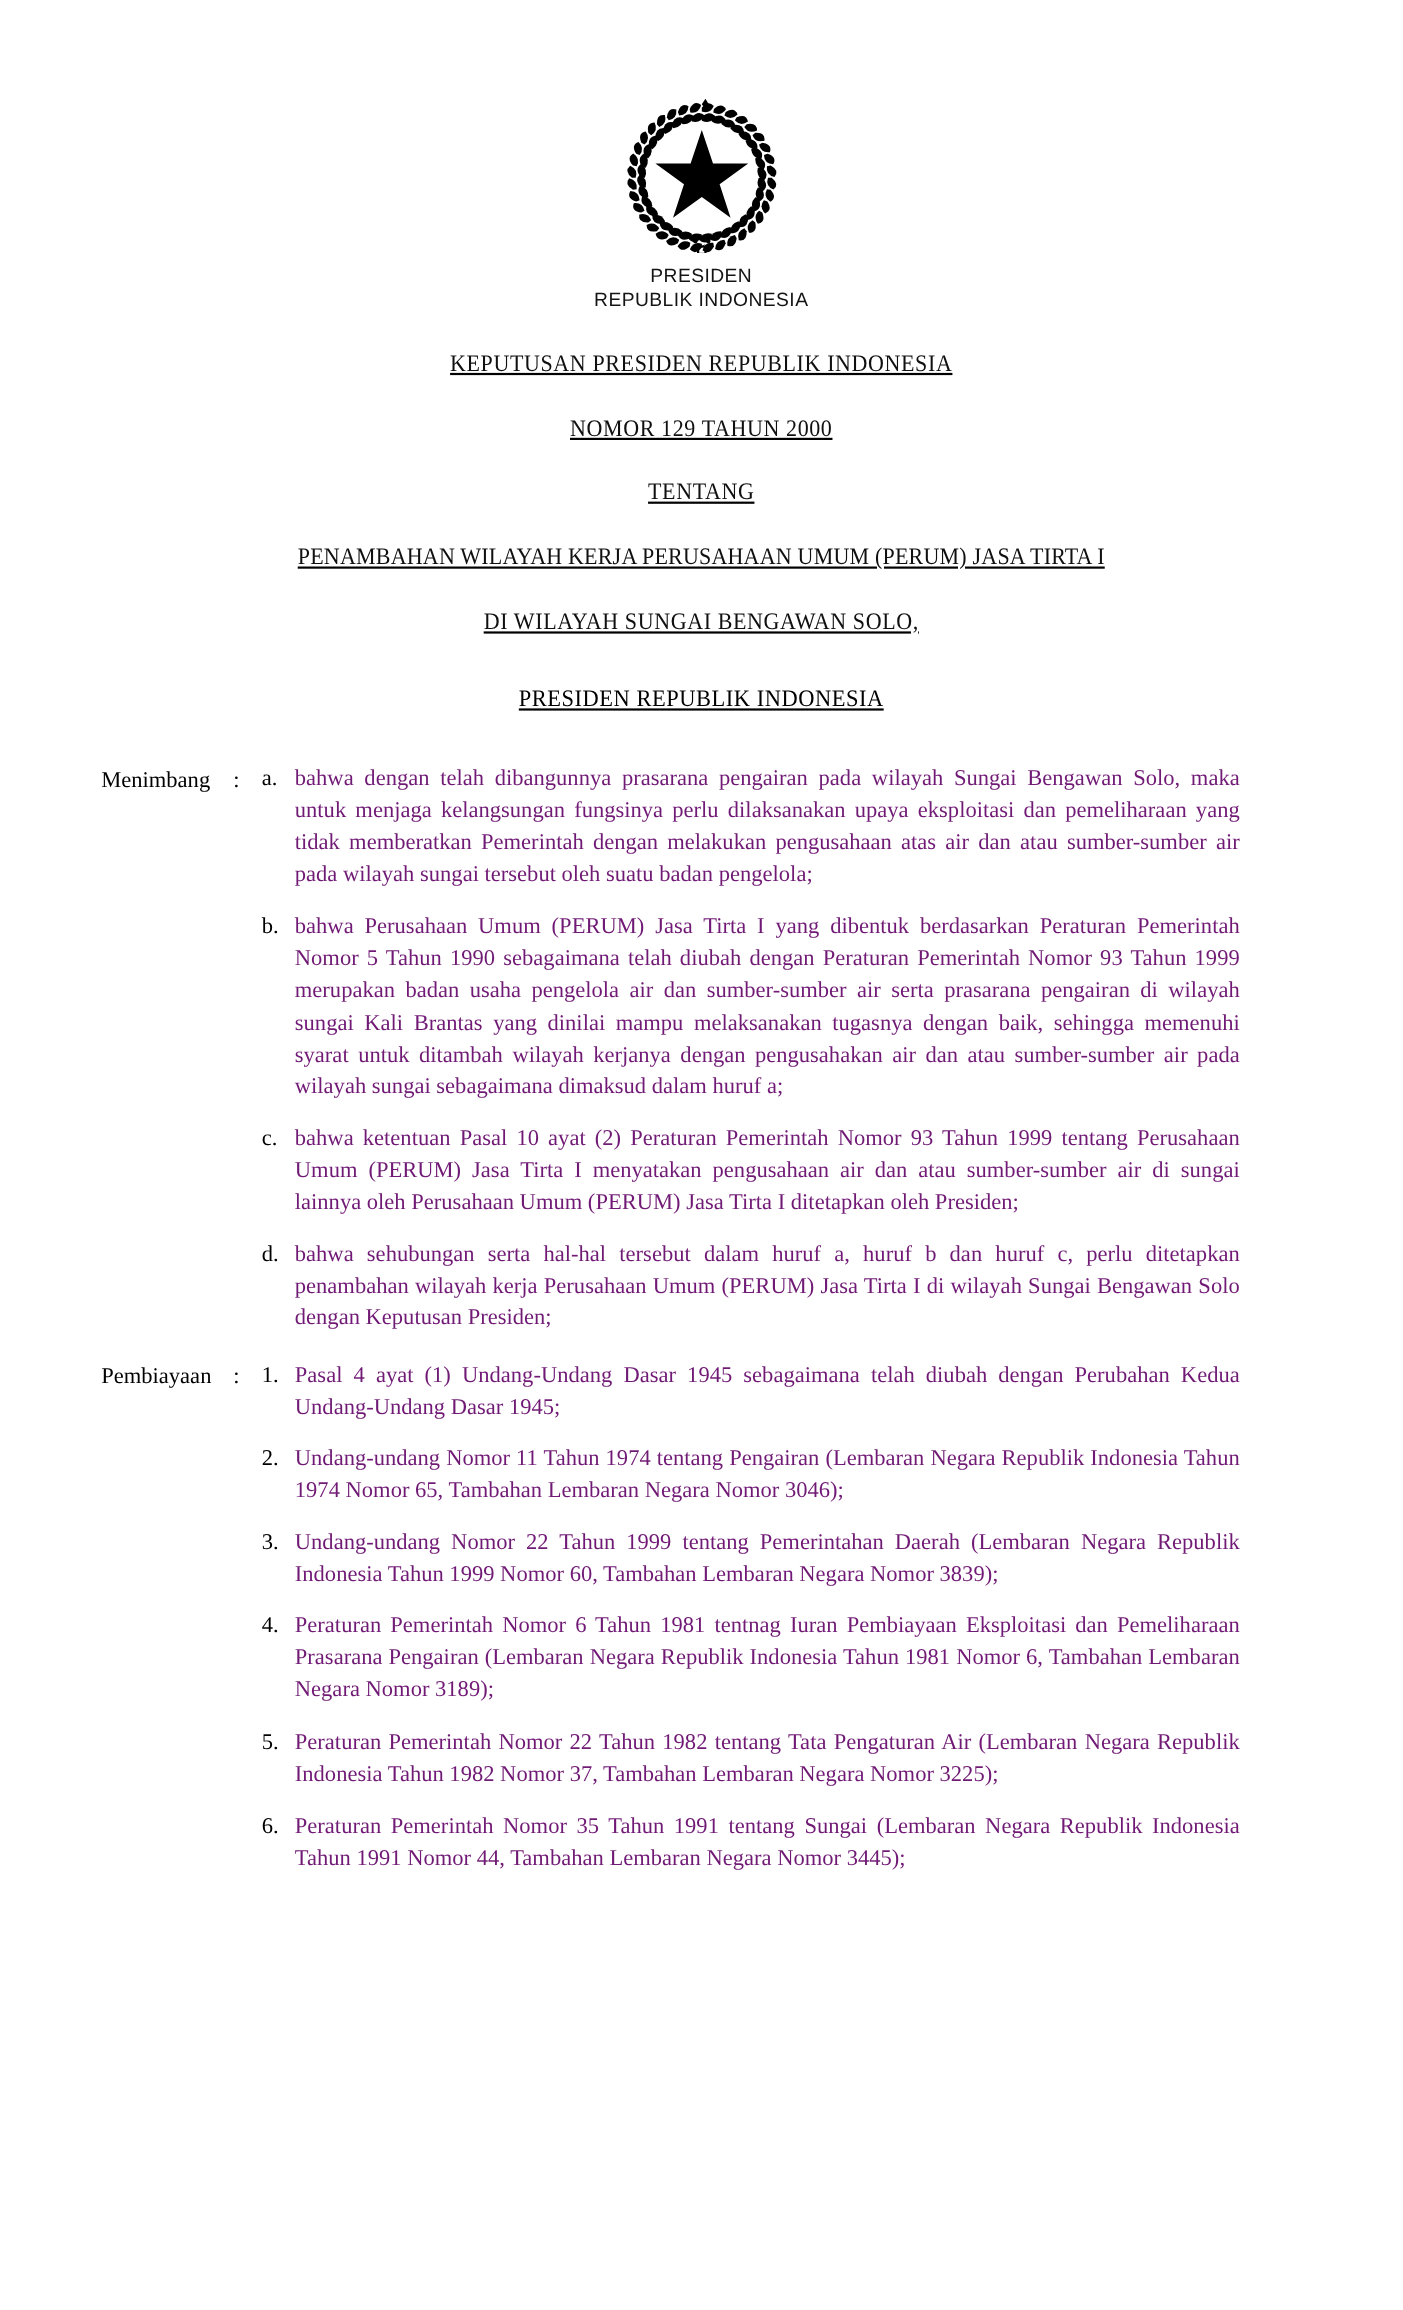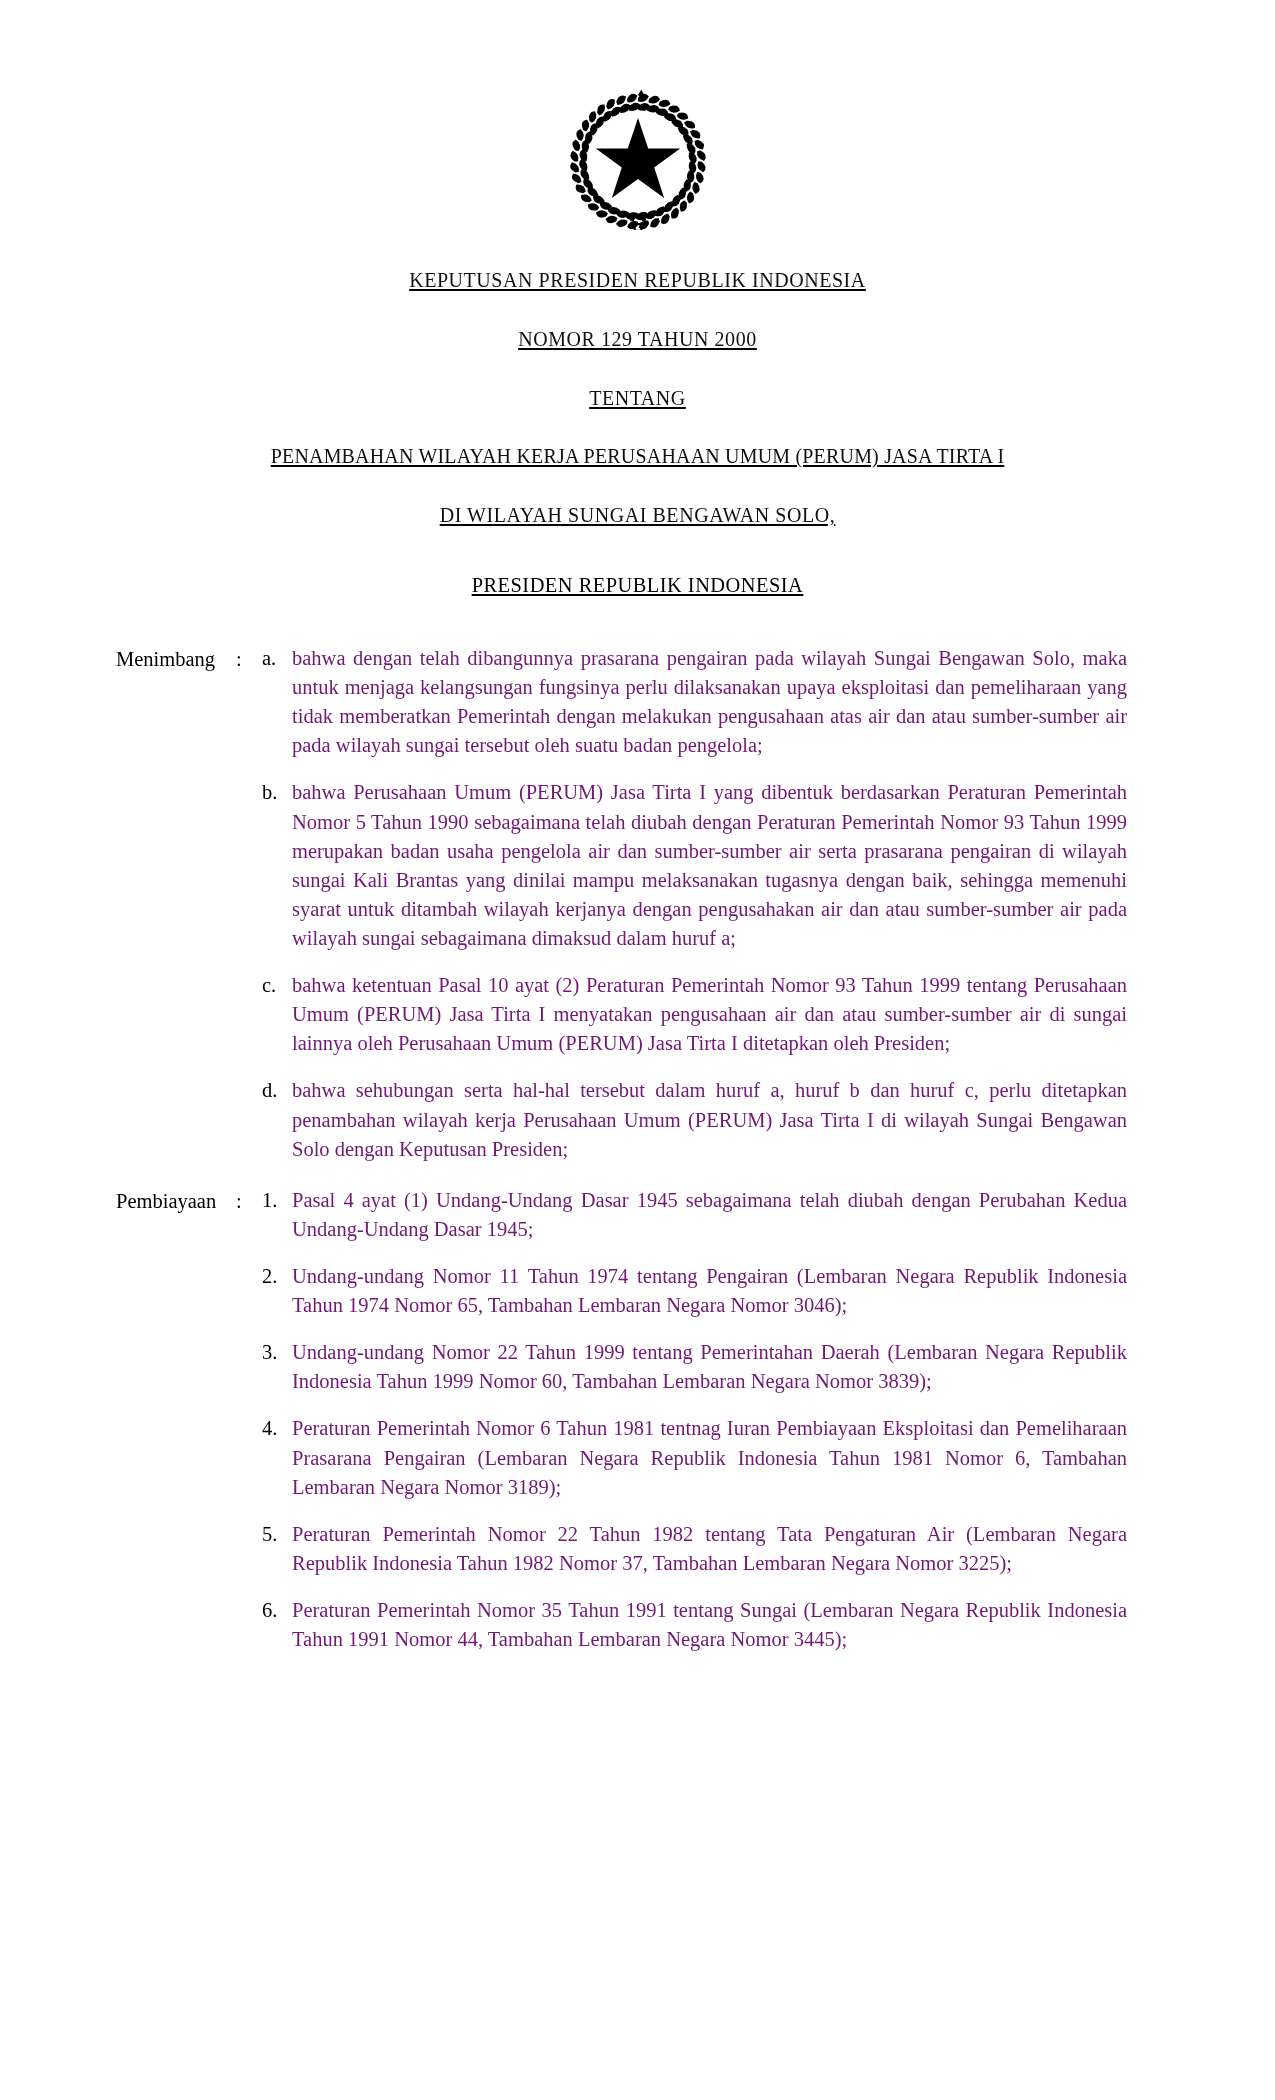--- a/index.html
+++ b/index.html
@@ -78,21 +78,21 @@
     margin-bottom: 0;
     font-size: 21.5px;
     letter-spacing: 0.5px;
     transform: scaleX(0.95);
     transform-origin: center;
   }
 
   
   .body-block {
     margin-top: 46px;
-    padding-left: 116px;
+    padding-left: 92px;
     padding-right: 148px;
     box-sizing: border-box;
   }
 
   .clause-group {
     display: flex;
     align-items: flex-start;
     margin-bottom: 0;
   }
 
@@ -319,20 +319,24 @@
                 <rect x="-4" y="3" width="8" height="8" fill="none" stroke="#000" stroke-width="2.4"></rect>
               </g>
 
               <path d="M0,-52 L12.2,-15.5 L50.5,-15.5 L19.4,7.1 L31.3,43.6 L0,21 L-31.3,43.6 L-19.4,7.1 L-50.5,-15.5 L-12.2,-15.5 Z"></path>
             </g>
           </g>
         </g>
       </svg>
     </div>
 
+    <div class="emblem-caption">
+      <div>PRESIDEN</div>
+      <div>REPUBLIK INDONESIA</div>
+    </div>
   </div>
 
   <div class="title-block">
     <div class="title-line">KEPUTUSAN PRESIDEN REPUBLIK INDONESIA</div>
     <div class="title-line">NOMOR 129 TAHUN 2000</div>
     <div class="title-line">TENTANG</div>
     <div class="title-line wide">PENAMBAHAN WILAYAH KERJA PERUSAHAAN UMUM (PERUM) JASA TIRTA I</div>
     <div class="title-line">DI WILAYAH SUNGAI BENGAWAN SOLO,</div>
     <div class="subject-line">PRESIDEN REPUBLIK INDONESIA</div>
   </div>

